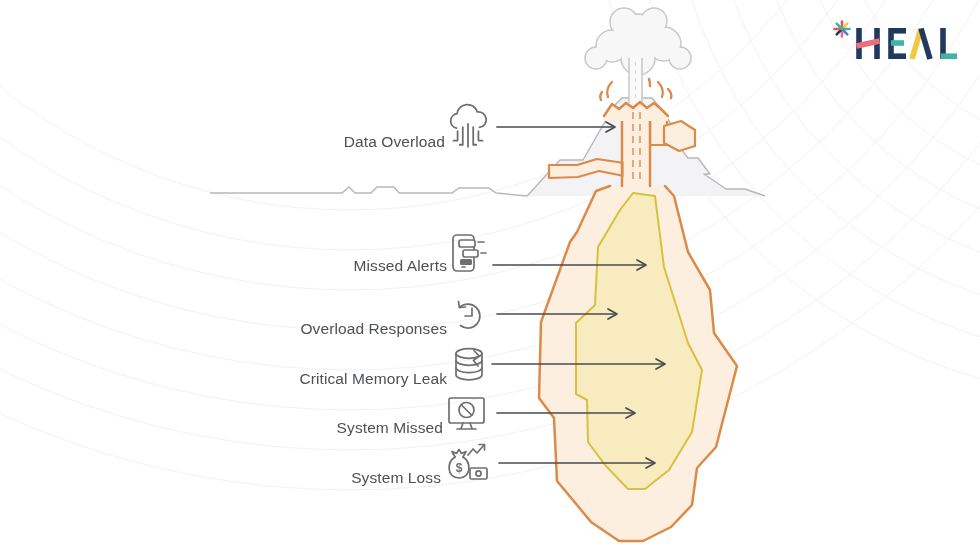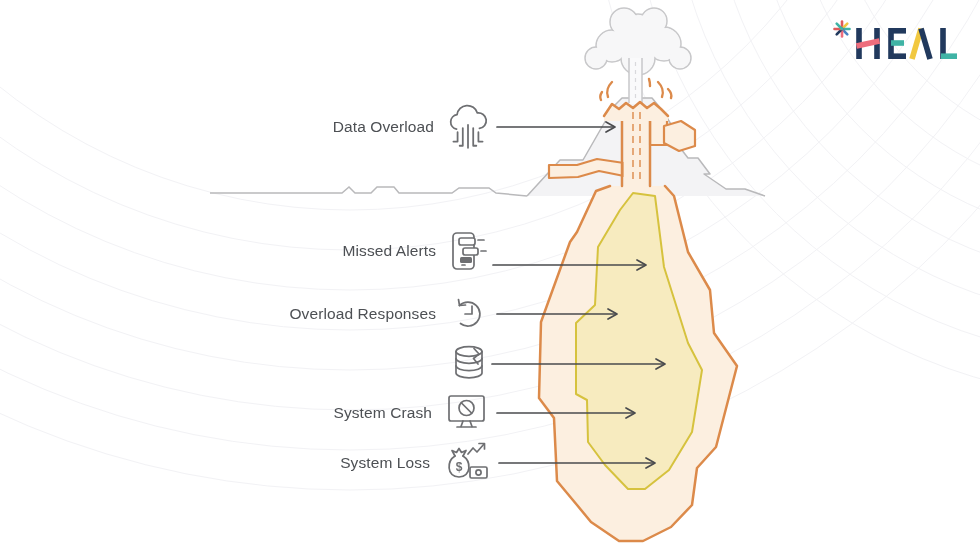--- a/index.html
+++ b/index.html
@@ -12,21 +12,21 @@
     --navy:#21395d; --pink:#ee6d7d; --teal:#3fb3a5; --gold:#f1c840; --red:#e05a5a; --blue:#4a82c3;
   }
   html,body{margin:0;padding:0;}
   body{
     width:980px;height:551px;position:relative;overflow:hidden;background:#ffffff;
     font-family:"Liberation Sans", sans-serif;
   }
   .scene{position:absolute;left:0;top:0;}
   .row{
     position:absolute;right:489px;height:48px;
-    display:flex;align-items:center;gap:11px;white-space:nowrap;
+    display:flex;align-items:flex-end;white-space:nowrap;
   }
   .row .lbl{font-size:15.5px;color:var(--label);letter-spacing:.1px;}
   .row svg{flex:0 0 auto;}
   .ic{stroke:var(--icon);fill:none;stroke-width:1.7;stroke-linecap:round;stroke-linejoin:round;}
   .ic-fill{fill:var(--icon);stroke:none;}
   .logo{position:absolute;left:833px;top:16px;width:140px;height:46px;}
   .sr{position:absolute;width:1px;height:1px;overflow:hidden;clip:rect(0 0 0 0);white-space:nowrap;}
   
   .waves{stroke:var(--wave);fill:none;stroke-width:1;}
   .ground{stroke:var(--mtn);fill:none;stroke-width:1.5;}
@@ -202,33 +202,34 @@
     <g class="ic">
       <path d="M 13.5,31.5 A 12,12 0 1 0 12.5,13.5"></path>
       <path d="M 12.5,13.5 L 11.5,7.5"></path>
       <path d="M 12.5,13.5 L 18.5,13"></path>
       <path d="M 25,14 V 22 H 18"></path>
     </g>
   </svg>
 </div>
 
 <div class="row" style="top:340px">
+  <span class="lbl">Critical Memory Leak</span>
   <svg width="44" height="44" viewBox="0 0 44 44">
     <g class="ic">
       <ellipse cx="22" cy="9.5" rx="13" ry="4.8"></ellipse>
       <path d="M 9,9.5 V 31 A 13,4.8 0 0 0 35,31 V 9.5"></path>
       <path d="M 9,16.5 A 13,4.8 0 0 0 35,16.5"></path>
       <path d="M 9,23.8 A 13,4.8 0 0 0 35,23.8"></path>
       <path d="M 27,6.5 L 32,12 L 26.5,16.5 L 31,22"></path>
     </g>
   </svg>
 </div>
 
 <div class="row" style="top:389px">
-  <span class="lbl">System Crash</span>
+  <span class="lbl">System Missed</span>
   <svg width="48" height="44" viewBox="0 0 48 44">
     <g class="ic">
       <rect x="6" y="5" width="35" height="25" rx="2"></rect>
       <circle cx="23.5" cy="17" r="7.5"></circle>
       <path d="M 18.5,12 L 28.5,22"></path>
       <path d="M 20,30 L 18,35.5 M 27,30 L 29,35.5"></path>
       <path d="M 14,36 H 33"></path>
     </g>
   </svg>
 </div>

